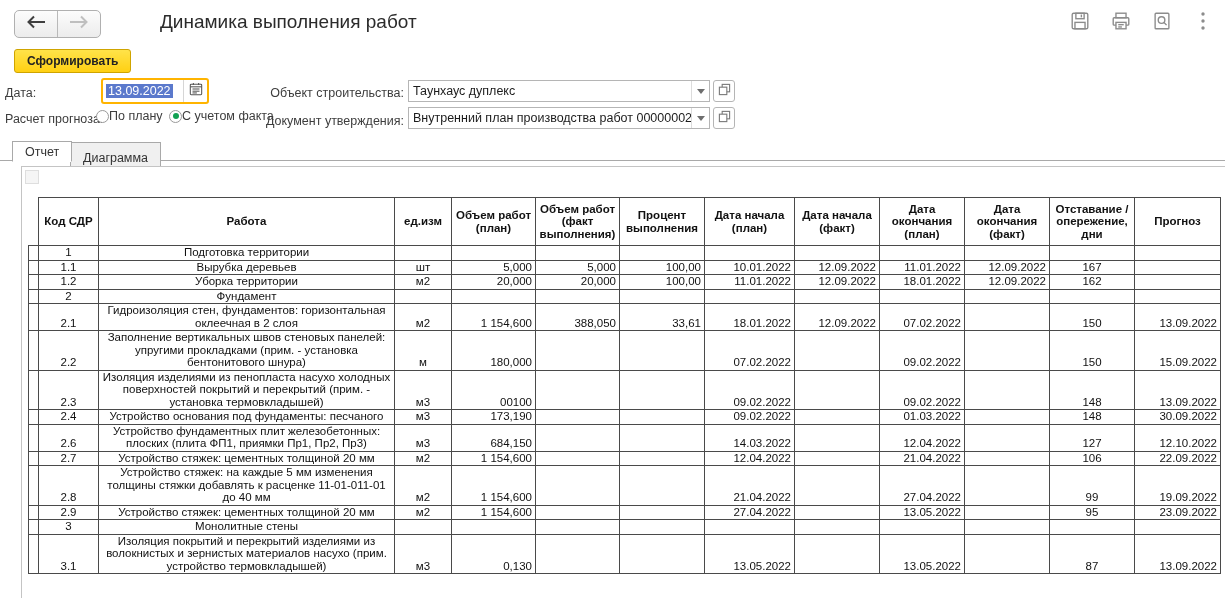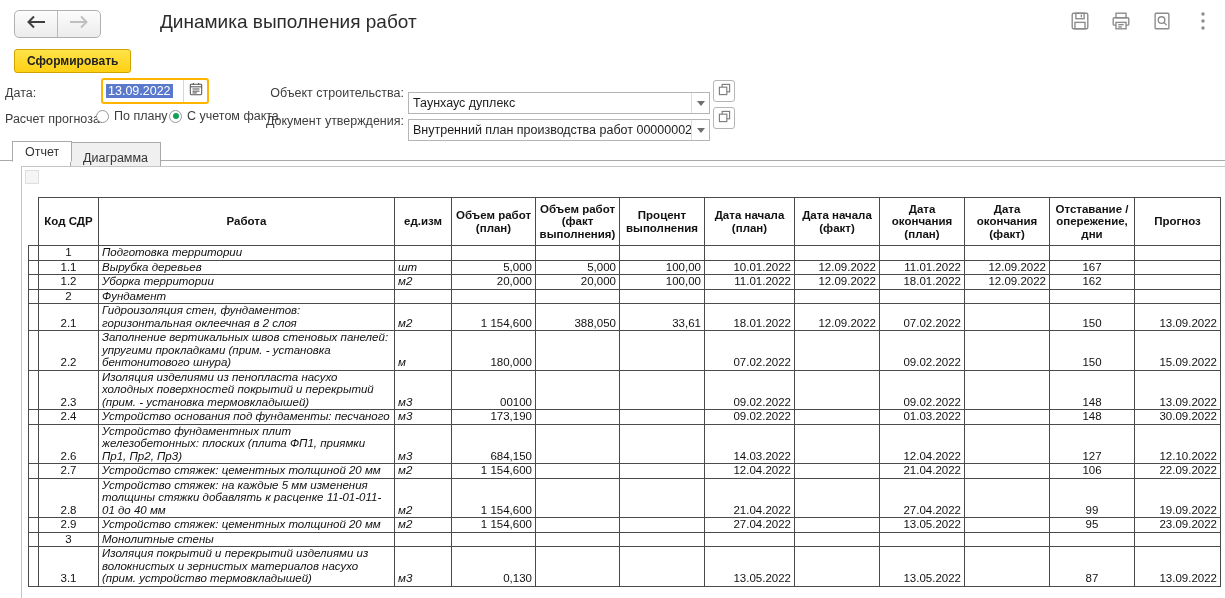--- a/index.html
+++ b/index.html
@@ -27,29 +27,29 @@
   
   .flabel { position:absolute; font-size:12.5px; color:#3d3d3d; white-space:nowrap; }
   .flabel.r { transform:translateX(-100%); }
 
   .date-wrap { position:absolute; left:101px; top:78px; border:2px solid #ffb400; border-radius:3px;
     background:#fff; display:flex; height:26px; align-items:stretch; }
   .date-text { width:80px; display:flex; align-items:center; padding-left:3px; font-size:12.5px; }
   .date-text .sel { background:#5b79cc; color:#fff; padding:0 2px; }
   .cal-btn { width:24px; border-left:1px solid #d6d6d6; display:flex; align-items:center; justify-content:center; cursor:pointer; }
 
-  .combo { position:absolute; height:22px; border:1px solid #b5b5b5; background:#fff; display:flex; align-items:stretch;margin-top:12px; }
+  .combo { position:absolute; height:22px; border:1px solid #b5b5b5; background:#fff; display:flex; align-items:stretch; }
   .combo .txt { flex:1; font-size:12.5px; display:flex; align-items:center; padding-left:4px;
     white-space:nowrap; overflow:hidden; }
   .combo .dd { width:18px; border-left:1px solid #dcdcdc; display:flex; align-items:center; justify-content:center; cursor:pointer; }
   .dd-tri { width:0; height:0; border-left:4px solid transparent; border-right:4px solid transparent; border-top:5px solid #6e6e6e; }
   .open-btn { position:absolute; width:22px; height:22px; border:1px solid #b5b5b5; border-radius:3px;
     background:#fff; display:flex; align-items:center; justify-content:center; cursor:pointer; }
 
-  .radio-item { position:absolute; display:flex; align-items:center; gap:5px; cursor:pointer; }
+  .radio-item { position:absolute; display:flex; align-items:center; cursor:pointer; }
   .radio-circle { width:13px; height:13px; border:1px solid #9a9a9a; border-radius:50%; background:#fff;
     display:flex; align-items:center; justify-content:center; }
   .radio-dot { width:6px; height:6px; border-radius:50%; background:#12a152; }
   .radio-item span.lbl { font-size:12.5px; color:#3d3d3d; }
 
   
   .tabstrip-line { position:absolute; left:0; top:160px; width:1225px; height:1px; background:#a9a9a9; }
   .tab { position:absolute; top:141px; height:32px; padding:0 12px; font-size:12.5px; color:#333;
     display:flex; align-items:center; border:1px solid #a9a9a9; cursor:pointer; }
   .tab.active { background:#fff; border-bottom:1px solid #fff; z-index:2; height:21px; }
@@ -61,21 +61,21 @@
   .corner-cell { position:absolute; left:25px; top:170px; width:14px; height:14px;
     background:#f5f5f5; border:1px solid #dedede; }
 
   
   table.rep { position:absolute; left:28px; top:197px; border-collapse:collapse; table-layout:fixed;
     width:1192px; font-size:11.5px; line-height:12.5px; color:#111; }
   table.rep th, table.rep td { border:1px solid #4a4a4a; overflow:hidden; }
   table.rep th { font-weight:bold; text-align:center; vertical-align:middle; padding:2px 3px; height:48px; }
   table.rep th.ghost { border:none; background:transparent; }
   table.rep td { vertical-align:bottom; padding:0 3px 1px 3px; }
-  td.al { text-align:left;font-style:italic; } td.ar { text-align:right; } td.ac { text-align:center; }
+  td.al { text-align:center; } td.ar { text-align:right; } td.ac { text-align:center; }
 </style>
 </head>
 <body>
 
 <div class="nav-group">
   <div class="nav-btn">
     <span>
       <svg width="20" height="14" viewBox="0 0 20 14">
           <path d="M19 7 H3 M8 1.5 L2.5 7 L8 12.5" stroke="#3f3f3f" stroke-width="2" fill="none"></path>
         </svg>

